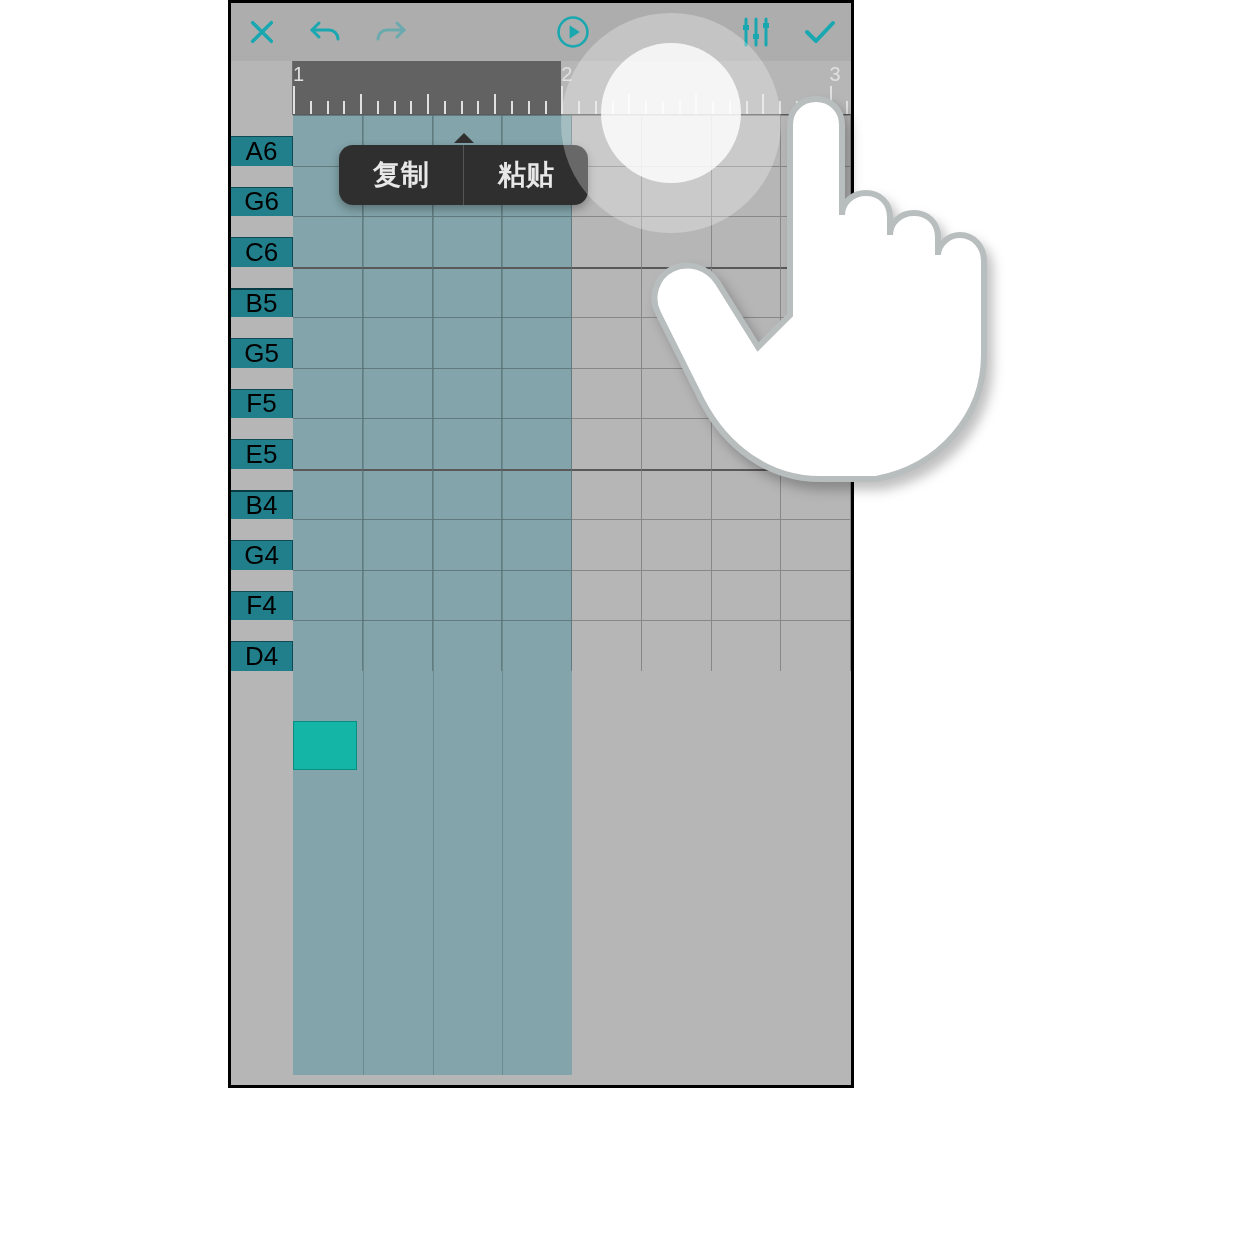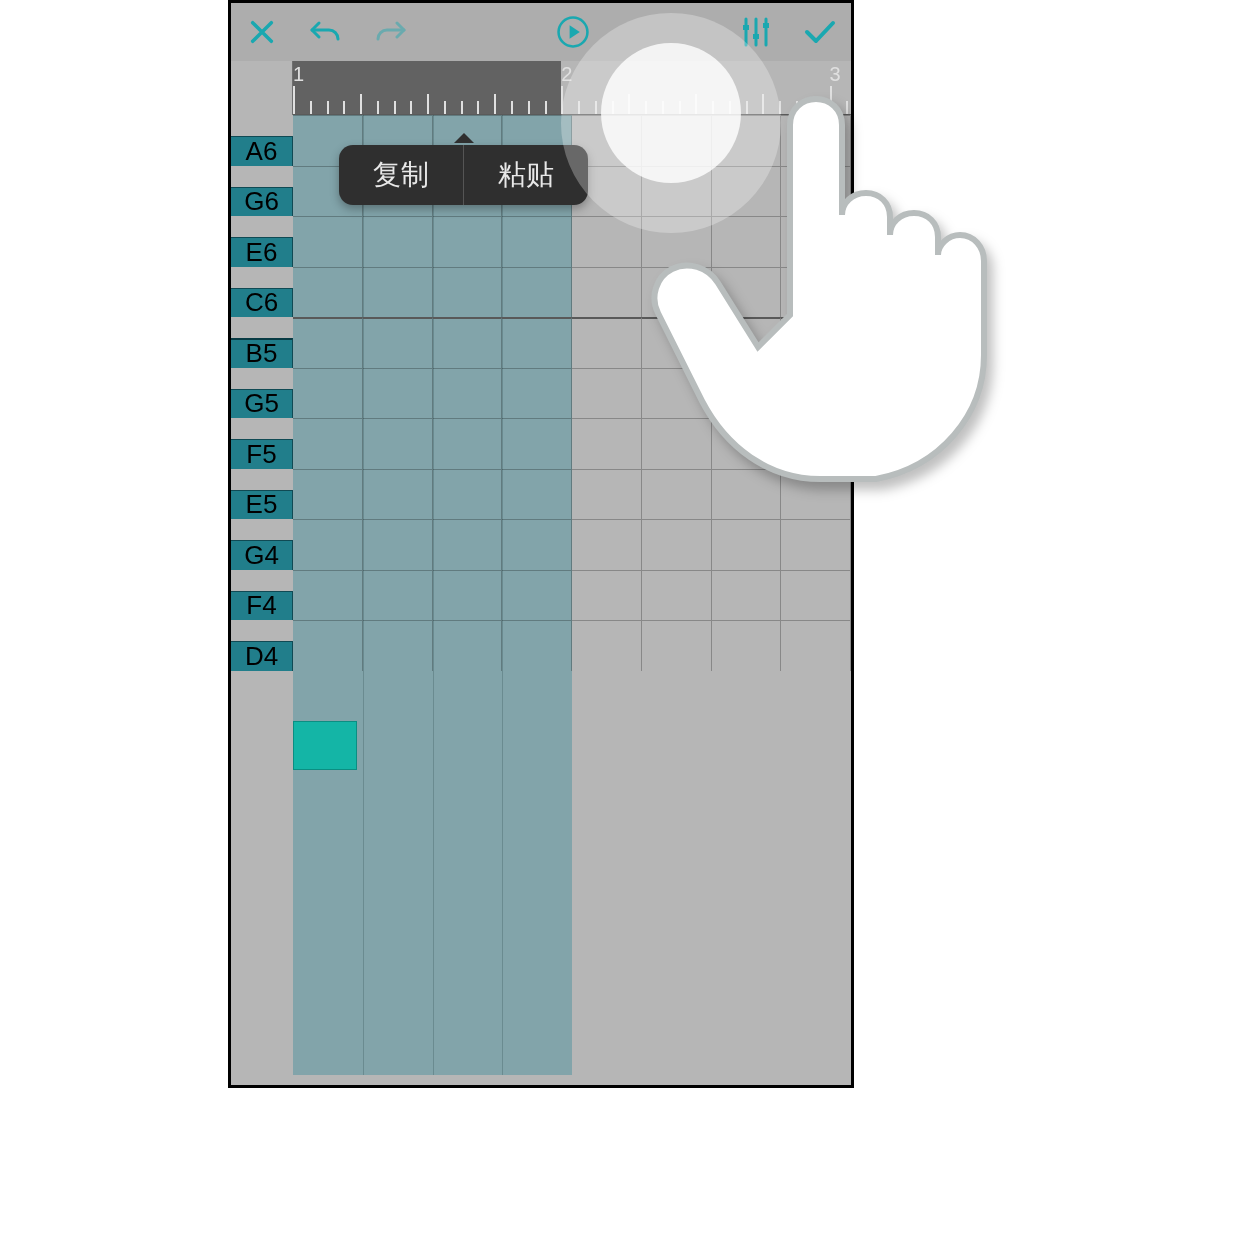--- a/index.html
+++ b/index.html
@@ -86,20 +86,21 @@
   .note {
     position:absolute; background:#14b5a6;
     border:1px solid #0b8e82;
   }
 
   
   .ctx-menu {
     position:absolute; background:#2f2f2f; border-radius:14px;
     display:flex; align-items:stretch; height:60px;
     box-shadow:0 4px 10px rgba(0,0,0,0.3);
+    font-weight:bold;
   }
   .ctx-menu::after {
     content:""; position:absolute; top:-12px; left:50%; margin-left:-10px;
     border:10px solid transparent; border-bottom-color:#2f2f2f; border-top:none;
     height:0; width:0;
   }
   .ctx-item {
     color:#e8e8e8; font-size:28px; display:flex; align-items:center;
     padding:0 34px; white-space:nowrap;
   }
@@ -244,33 +245,20 @@
           <div class="cell"></div>
           <div class="cell"></div>
           <div class="cell"></div>
           <div class="cell"></div>
           <div class="cell"></div>
           <div class="cell"></div>
           <div class="cell"></div>
         </div>
       </div>
       <div class="row">
-        <div class="keylabel">E6</div>
-        <div class="cells">
-          <div class="cell"></div>
-          <div class="cell"></div>
-          <div class="cell"></div>
-          <div class="cell"></div>
-          <div class="cell"></div>
-          <div class="cell"></div>
-          <div class="cell"></div>
-          <div class="cell"></div>
-        </div>
-      </div>
-      <div class="row">
         <div class="keylabel">C6</div>
         <div class="cells">
           <div class="cell"></div>
           <div class="cell"></div>
           <div class="cell"></div>
           <div class="cell"></div>
           <div class="cell"></div>
           <div class="cell"></div>
           <div class="cell"></div>
           <div class="cell"></div>
@@ -310,20 +298,33 @@
           <div class="cell"></div>
           <div class="cell"></div>
           <div class="cell"></div>
           <div class="cell"></div>
           <div class="cell"></div>
           <div class="cell"></div>
         </div>
       </div>
       <div class="row">
         <div class="keylabel">E5</div>
+        <div class="cells">
+          <div class="cell"></div>
+          <div class="cell"></div>
+          <div class="cell"></div>
+          <div class="cell"></div>
+          <div class="cell"></div>
+          <div class="cell"></div>
+          <div class="cell"></div>
+          <div class="cell"></div>
+        </div>
+      </div>
+      <div class="row group-top">
+        <div class="keylabel">B4</div>
         <div class="cells">
           <div class="cell"></div>
           <div class="cell"></div>
           <div class="cell"></div>
           <div class="cell"></div>
           <div class="cell"></div>
           <div class="cell"></div>
           <div class="cell"></div>
           <div class="cell"></div>
         </div>

